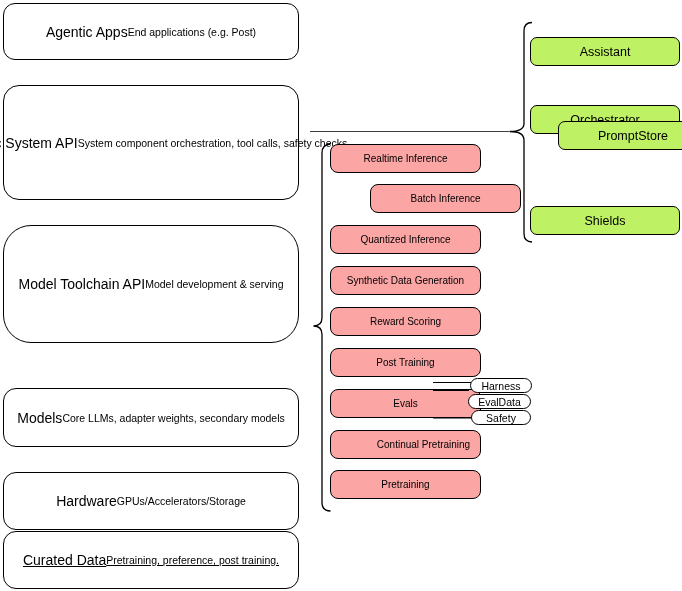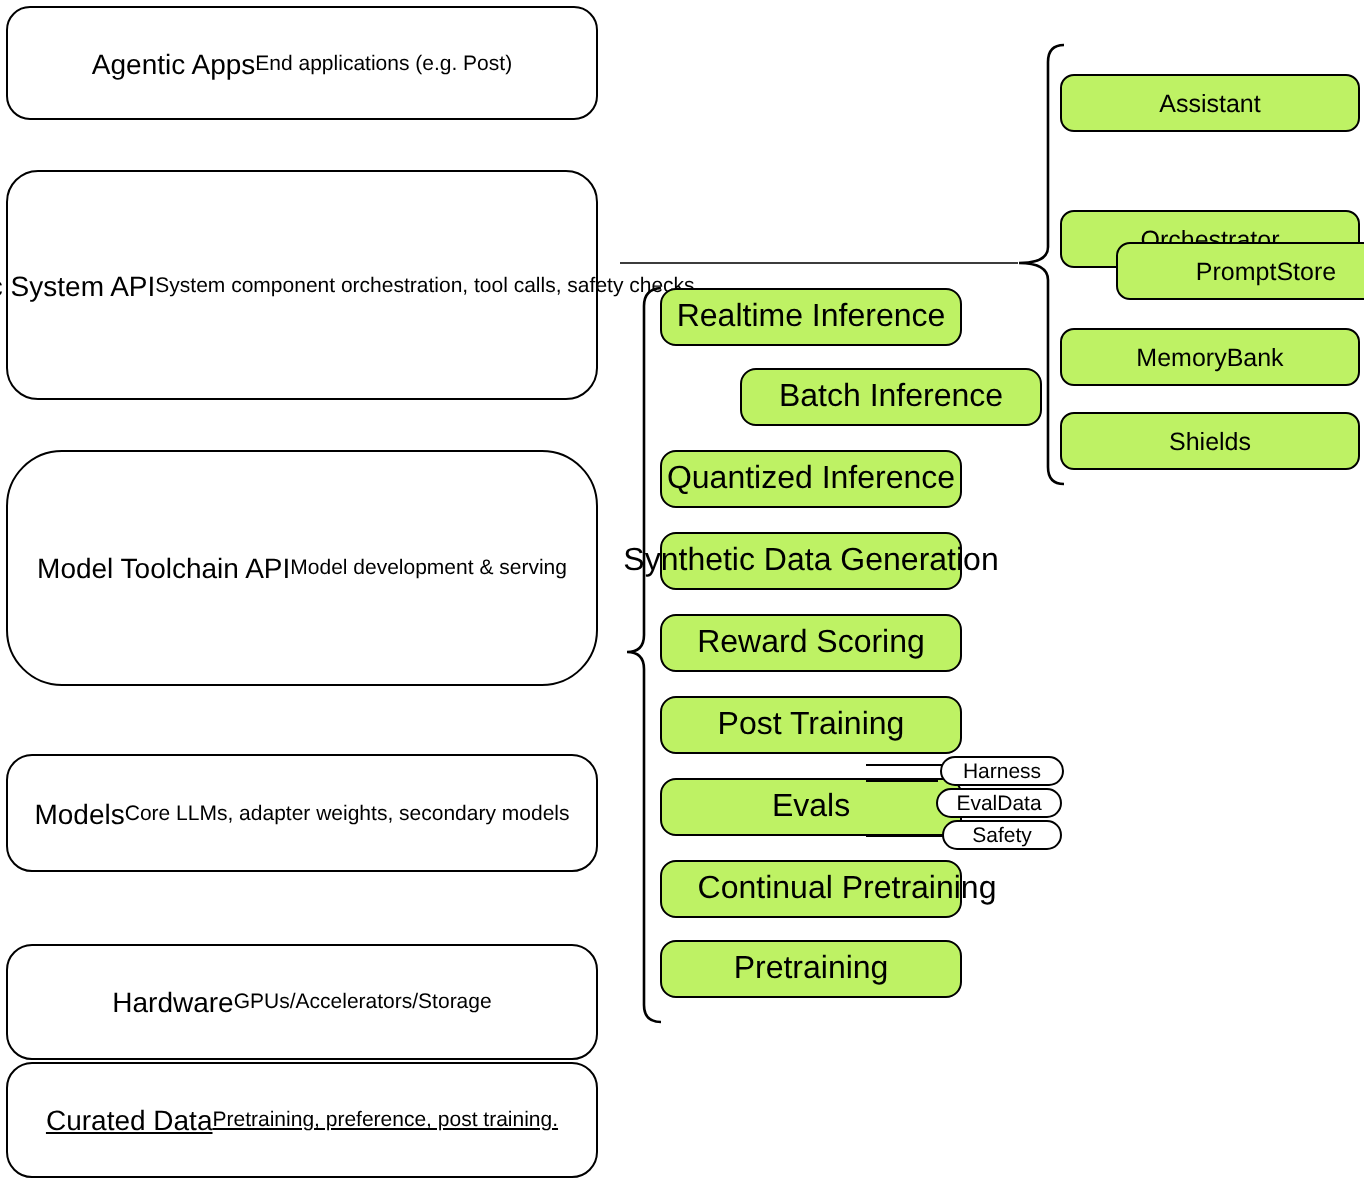--- a/index.html
+++ b/index.html
@@ -13,23 +13,23 @@
     position:absolute;left:3px;width:296px;
     border:1.3px solid #000;background:#fff;
     display:flex;flex-direction:row;align-items:center;justify-content:center;
     text-align:center;
   }
   .lbox-title{font-size:14px;line-height:18px;white-space:nowrap;}
   .lbox-sub{font-size:10.5px;line-height:14px;white-space:nowrap;}
   
   .mbox{
     position:absolute;left:330px;width:151px;height:29px;
-    border:1.3px solid #000;border-radius:8px;background:#bef264;
+    border:1.3px solid #000;border-radius:8px;background:#fca5a5;
     display:flex;align-items:center;justify-content:center;
-    font-size:16px;white-space:nowrap;
+    font-size:10px;white-space:nowrap;
   }
   
   .rbox{
     position:absolute;left:530px;width:150px;height:29px;
     border:1.3px solid #000;border-radius:7px;background:#bef264;
     display:flex;align-items:center;justify-content:center;
     font-size:12.5px;white-space:nowrap;
   }
   
   .pill{
@@ -53,21 +53,21 @@
   <div class="lbox" style="top:85px;height:115px;border-radius:16px;">
     <div class="lbox-title">Agentic System API</div>
     <div class="lbox-sub">System component orchestration, tool calls, safety checks</div>
   </div>
 
   <div class="lbox" style="top:225px;height:118px;border-radius:28px;">
     <div class="lbox-title">Model Toolchain API</div>
     <div class="lbox-sub">Model development &amp; serving</div>
   </div>
 
-  <div class="lbox" style="top:377px;height:59px;border-radius:13px;">
+  <div class="lbox" style="top:388px;height:59px;border-radius:13px;">
     <div class="lbox-title">Models</div>
     <div class="lbox-sub">Core LLMs, adapter weights, secondary models</div>
   </div>
 
   <div class="lbox" style="top:472px;height:58px;border-radius:13px;">
     <div class="lbox-title">Hardware</div>
     <div class="lbox-sub">GPUs/Accelerators/Storage</div>
   </div>
 
   <div class="lbox" style="top:531px;height:58px;border-radius:13px;text-decoration:underline;">
@@ -124,20 +124,17 @@
 
   <div class="rbox" style="top:37px;">
     <span>Assistant</span>
   </div>
   <div class="rbox" style="top:79px;margin-top:26px;">
     <span>Orchestrator</span>
   </div>
   <div class="rbox" style="top:121px;margin-left:28px;">
     <span>PromptStore</span>
   </div>
-  <div class="rbox" style="top:164px;">
-    <span>MemoryBank</span>
-  </div>
   <div class="rbox" style="top:206px;">
     <span>Shields</span>
   </div>
 
 </div>
 
 </body></html>

